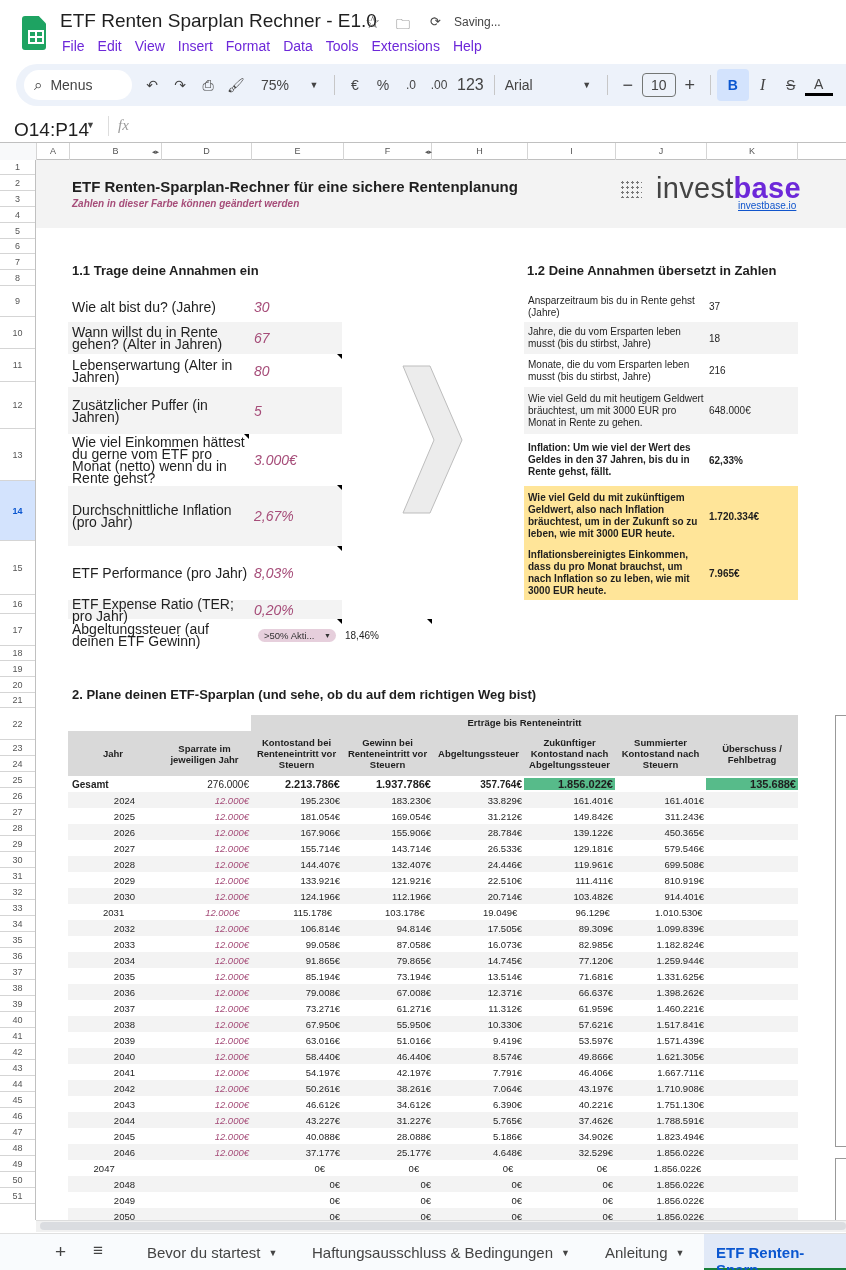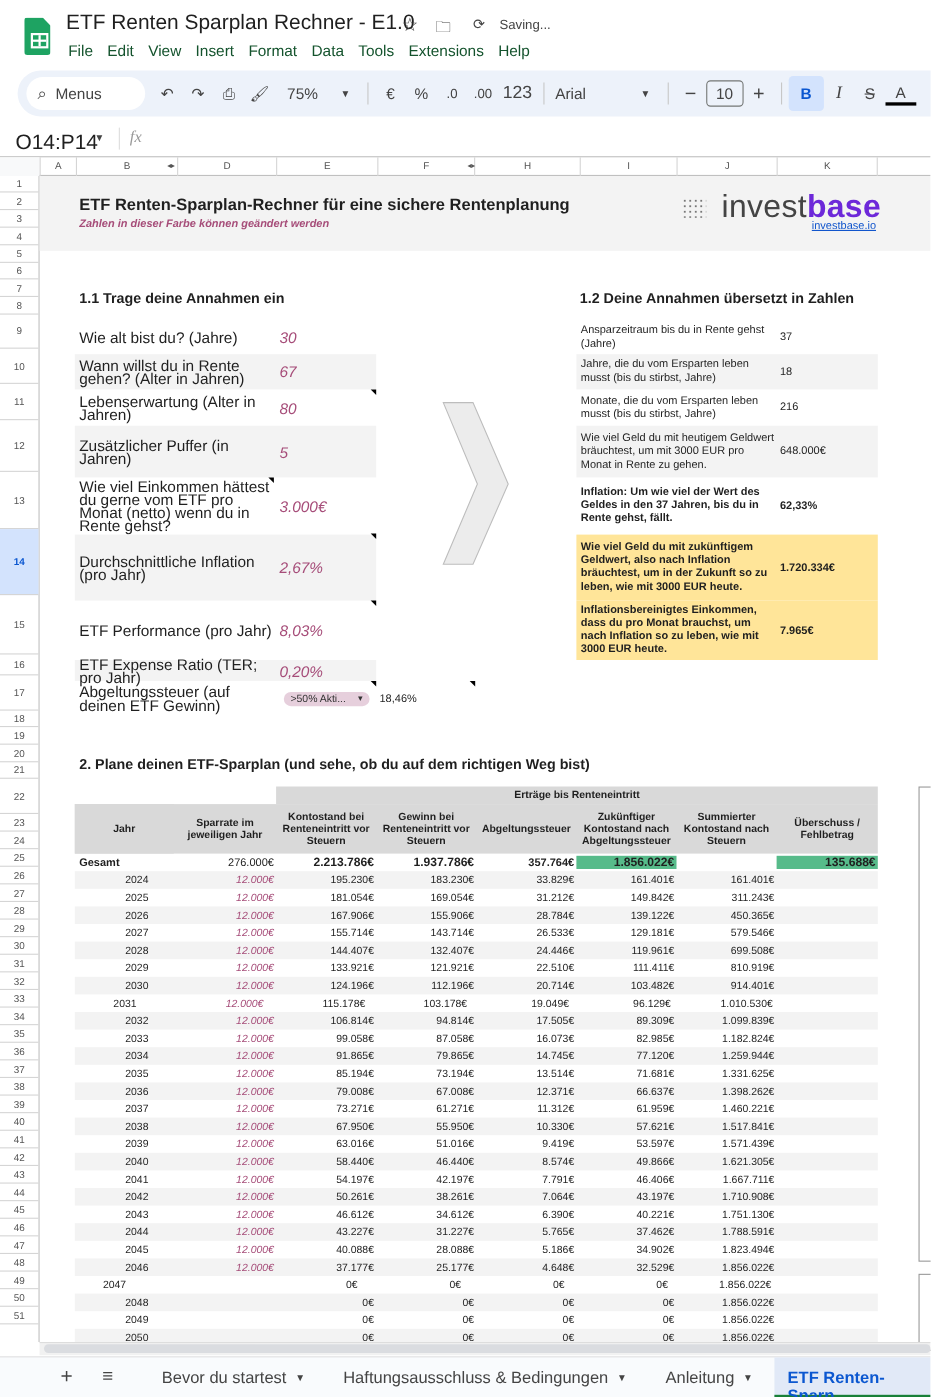--- a/index.html
+++ b/index.html
@@ -5,21 +5,21 @@
 *{box-sizing:border-box;margin:0;padding:0}
 body{width:846px;height:1270px;overflow:hidden;background:#fff;font-family:"Liberation Sans",sans-serif;color:#1f1f1f;position:relative}
 .abs{position:absolute}
 
 #appicon{left:22px;top:16px;width:24px;height:34px;background:#1ea362;border-radius:3px;clip-path:polygon(0 0,70% 0,100% 22%,100% 100%,0 100%)}
 #appicon:after{content:"";position:absolute;left:6px;top:14px;width:12px;height:10px;border:2px solid #fff;background:linear-gradient(#fff,#fff) 50% 0/2px 100% no-repeat,linear-gradient(#fff,#fff) 0 50%/100% 2px no-repeat}
 #doc-title{left:60px;top:10px;font-size:19px;color:#1f1f1f}
 .titleicon{top:12px;font-size:17px;color:#444}
 #saving{left:454px;top:15px;font-size:12px;color:#444}
 #menubar{left:62px;top:38px;display:flex;gap:0;font-size:14px}
-#menubar span{margin-right:13px;color:#14532d}
+#menubar span{margin-right:13px;color:#6d28d9}
 
 #toolbar{left:16px;top:64px;width:846px;height:42px;background:#edf2fa;border-radius:22px 0 0 22px;display:flex;align-items:center;font-size:14px;color:#444}
 #menus-search{margin-left:8px;width:108px;height:30px;background:#fff;border-radius:16px;display:flex;align-items:center;padding-left:10px;gap:8px;font-size:14px;color:#444}
 .tb{display:inline-flex;align-items:center;justify-content:center;height:28px;min-width:28px;padding:0 4px}
 .tsep{width:1px;height:20px;background:#c7c7c7;margin:0 6px}
 #font-size{border:1px solid #747775;border-radius:4px;width:34px;height:24px;display:flex;align-items:center;justify-content:center}
 #bold-btn{background:#d3e3fd;border-radius:4px;font-weight:bold;color:#0b57d0;width:32px;height:32px}
 
 #namebox{left:14px;top:119px;font-size:19px}
 #namebox-dd{left:86px;top:120px;font-size:9px;color:#444}

